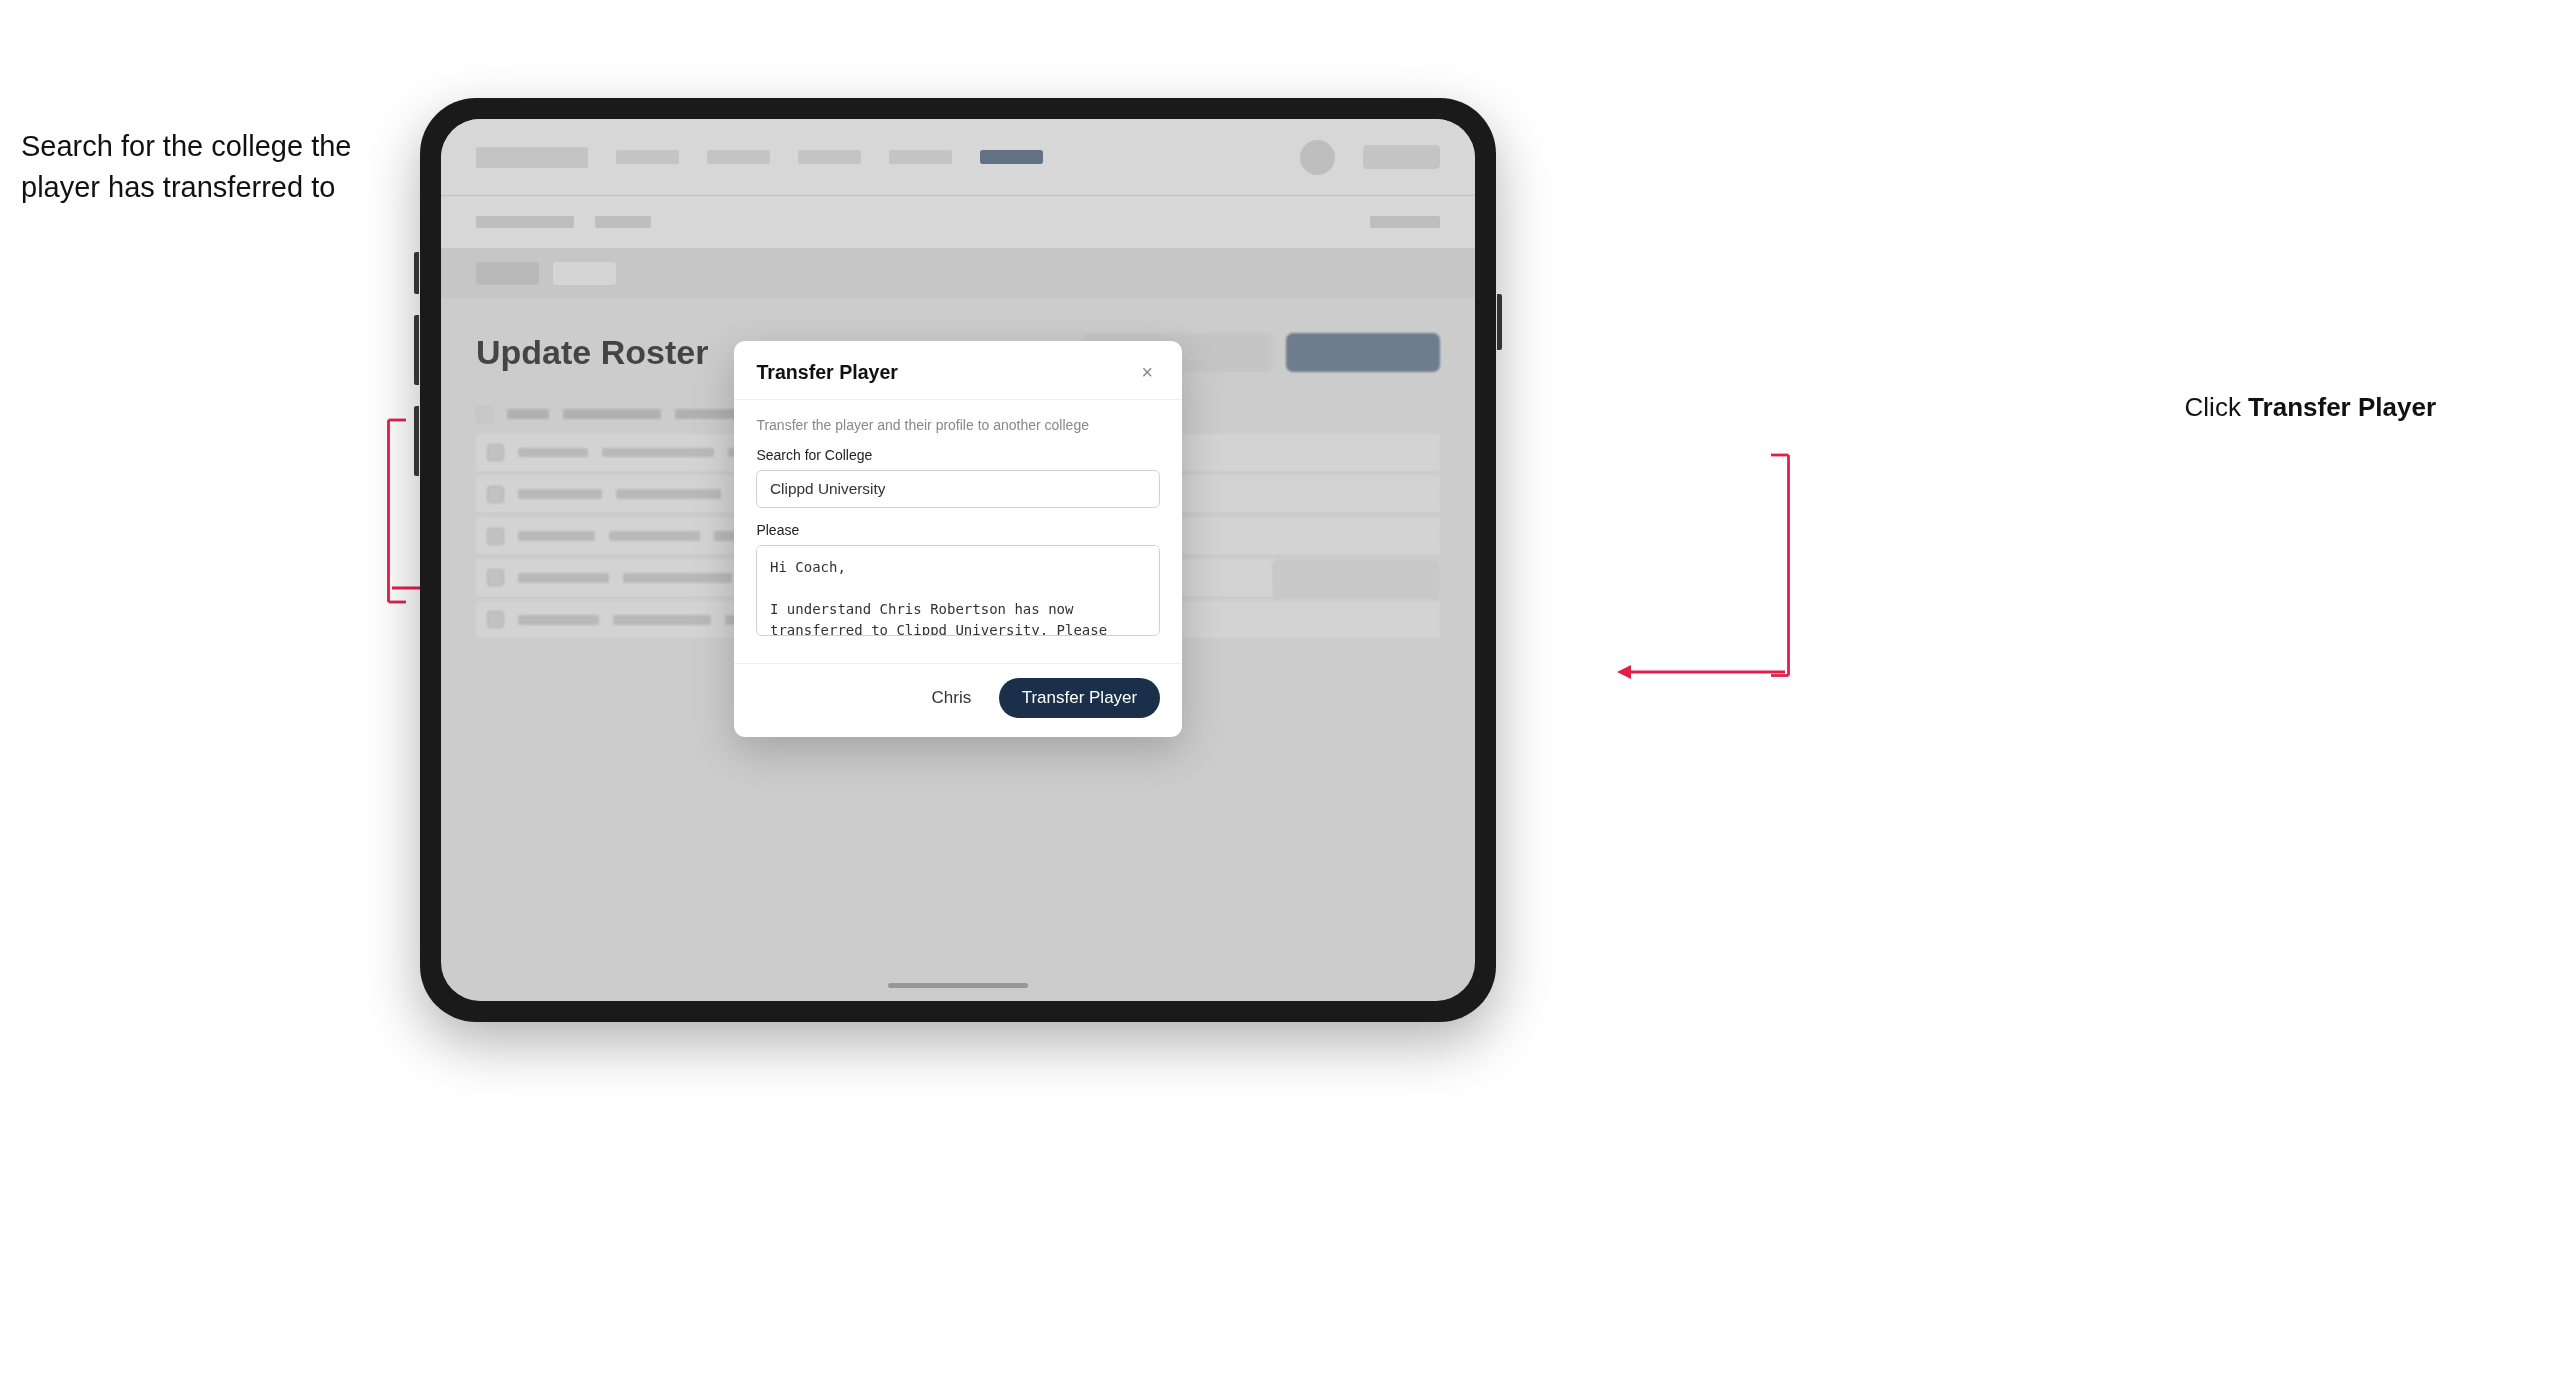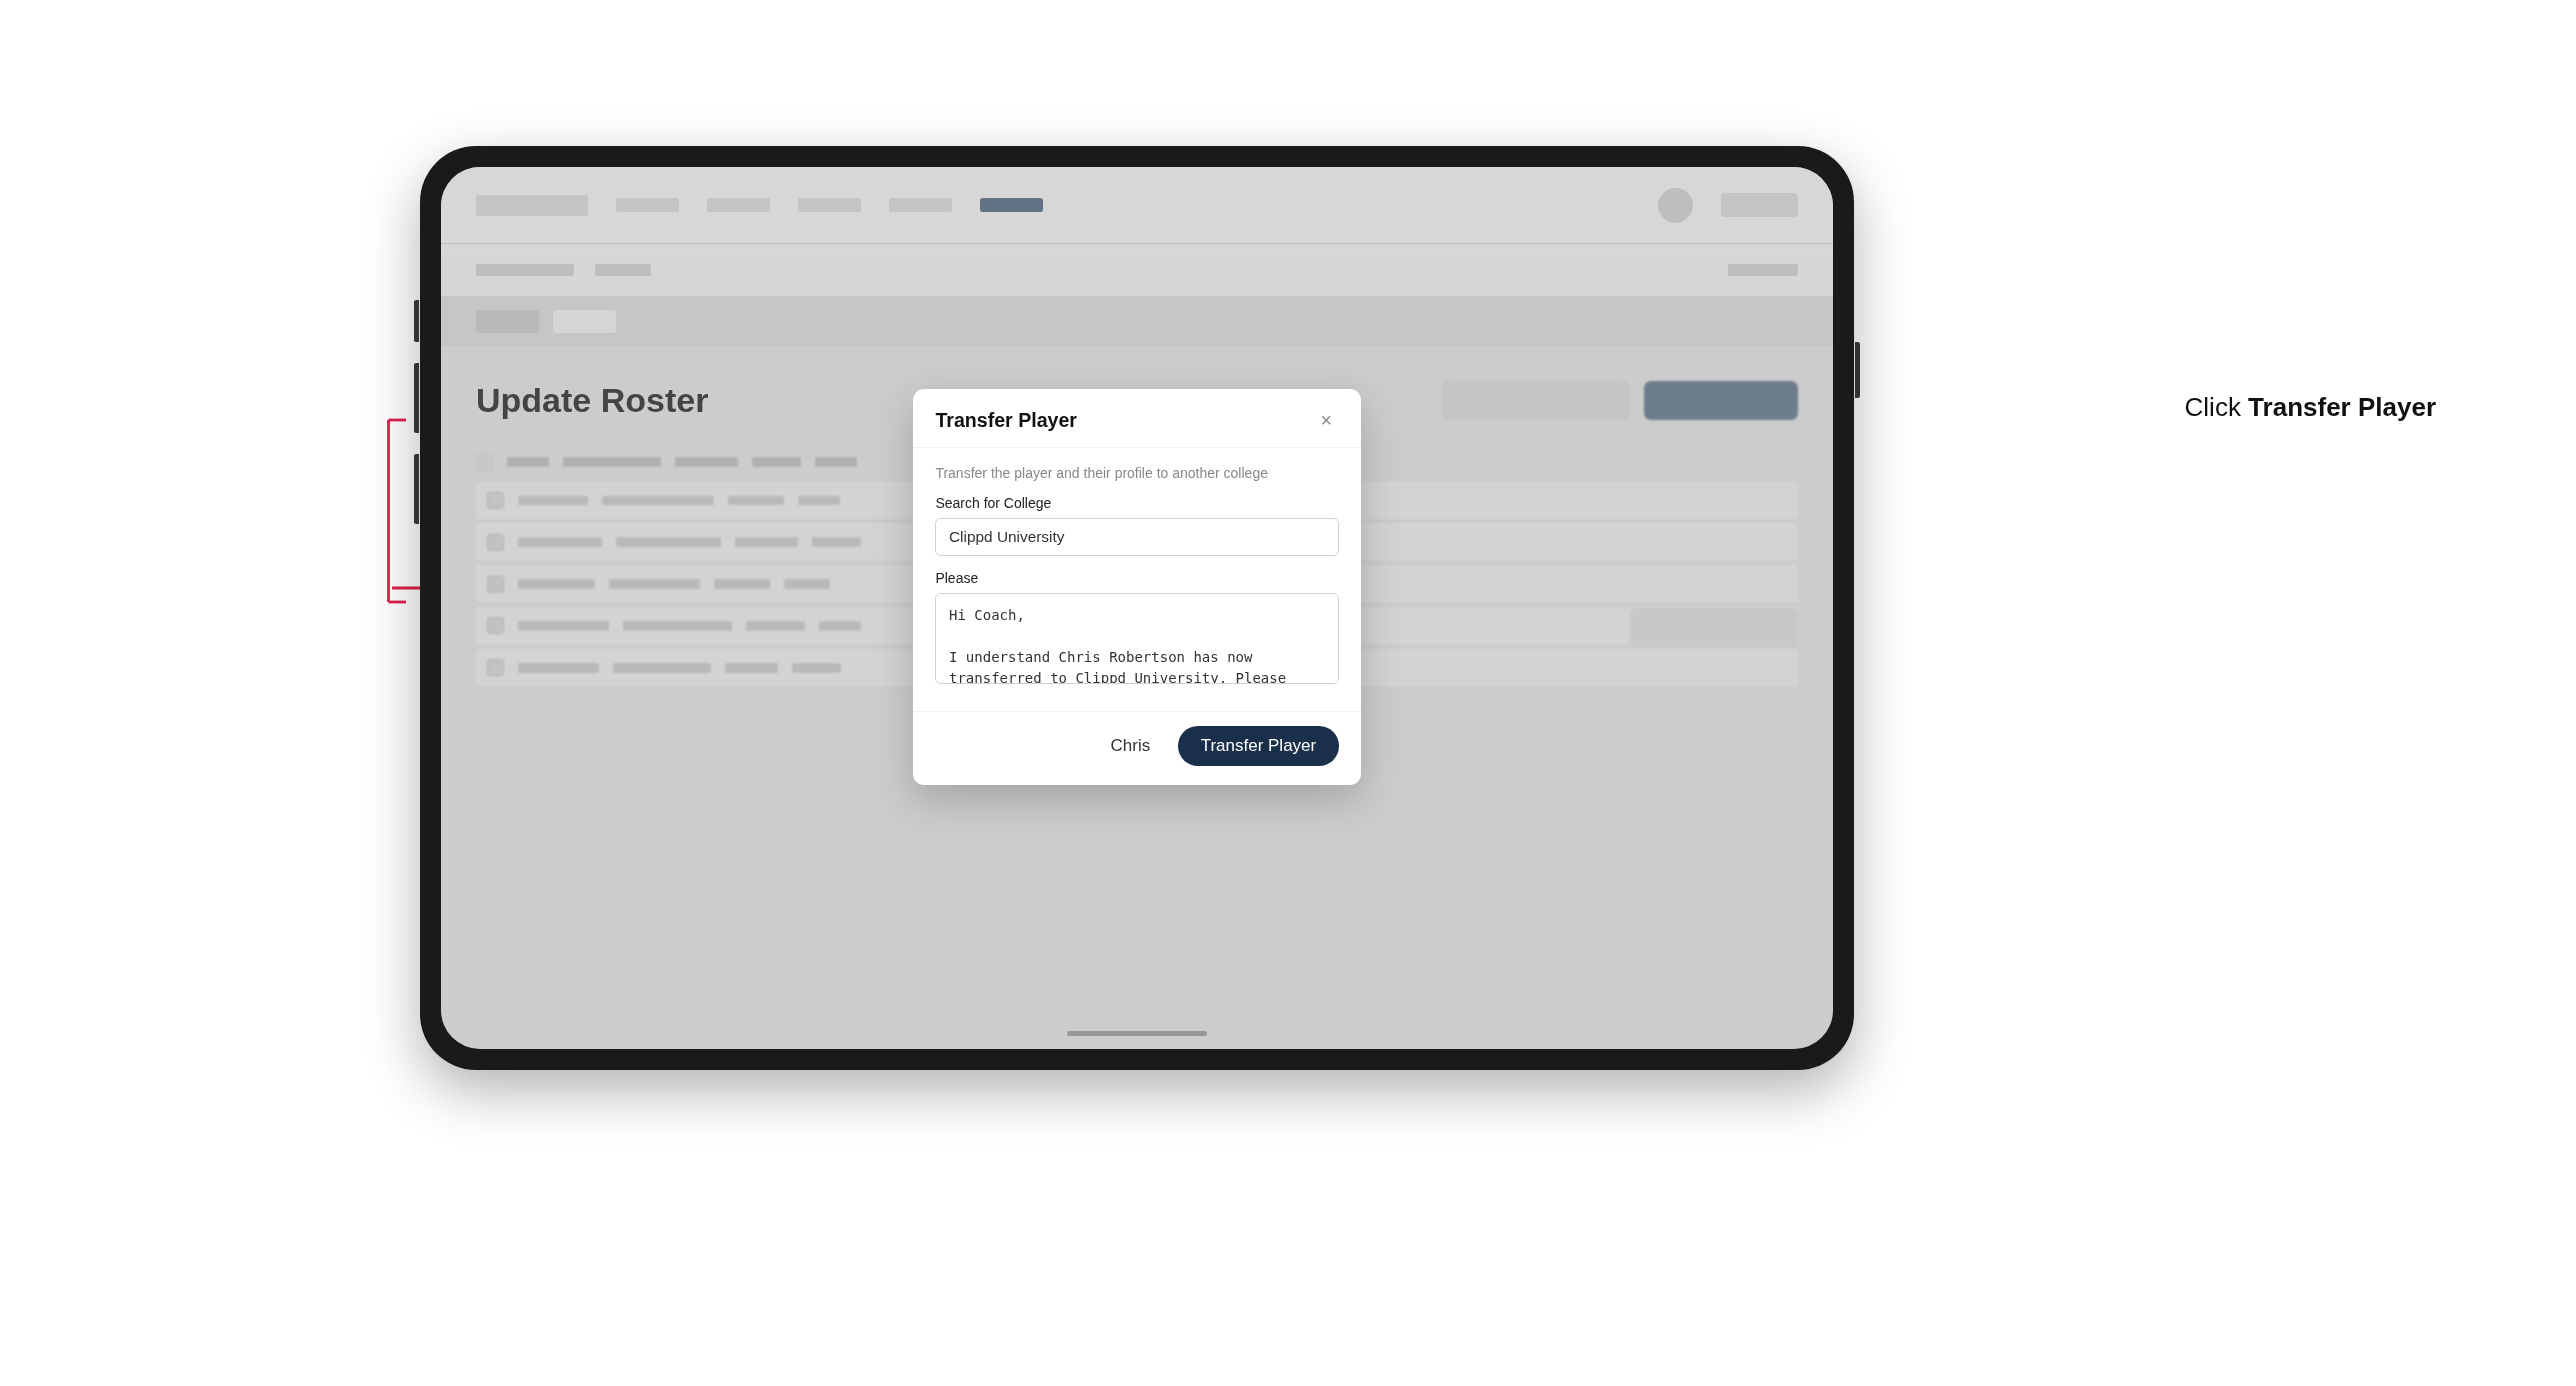--- a/index.html
+++ b/index.html
@@ -49,27 +49,26 @@
       width: 2576px;
       height: 1386px;
       pointer-events: none;
     }
 
     
     .ipad-frame {
       position: absolute;
       left: 420px;
       top: 98px;
-      width: 1434px;
+      width: 1076px;
       height: 924px;
       background: #1a1a1a;
       border-radius: 56px;
       padding: 21px;
       box-shadow: 0 21px 56px rgba(0,0,0,0.3);
-      margin-top: 48px;
     }
     .ipad-screen {
       width: 100%;
       height: 100%;
       background: #f0f0f0;
       border-radius: 39px;
       overflow: hidden;
       position: relative;
     }
 
@@ -426,20 +425,21 @@
 
   <line x1="2550" y1="960" x2="2330" y2="960" stroke="#e0204a" stroke-width="4"></line>
   <polygon points="2330,950 2310,960 2330,970" fill="#e0204a"></polygon>
 
   <line x1="2555" y1="650" x2="2555" y2="965" stroke="#e0204a" stroke-width="4"></line>
   <line x1="2530" y1="650" x2="2555" y2="650" stroke="#e0204a" stroke-width="4"></line>
   <line x1="2530" y1="965" x2="2555" y2="965" stroke="#e0204a" stroke-width="4"></line>
 </svg>
 
 <div class="annotation-left">
+  <div class="annotation-text">Search for the college the player has transferred to</div>
 </div>
 
 <div class="annotation-right">
   <div class="annotation-right-text">
     Click <strong>Transfer Player</strong>
   </div>
 </div>
 
 <div class="ipad-frame">
   <div class="ipad-side-btn"></div>

